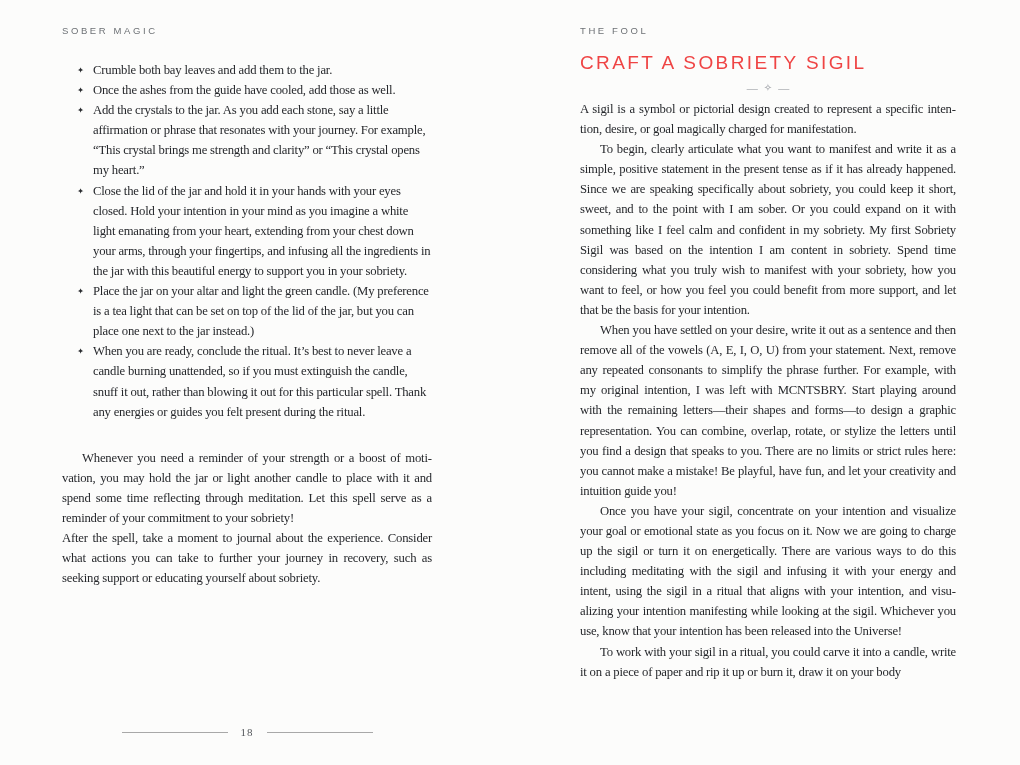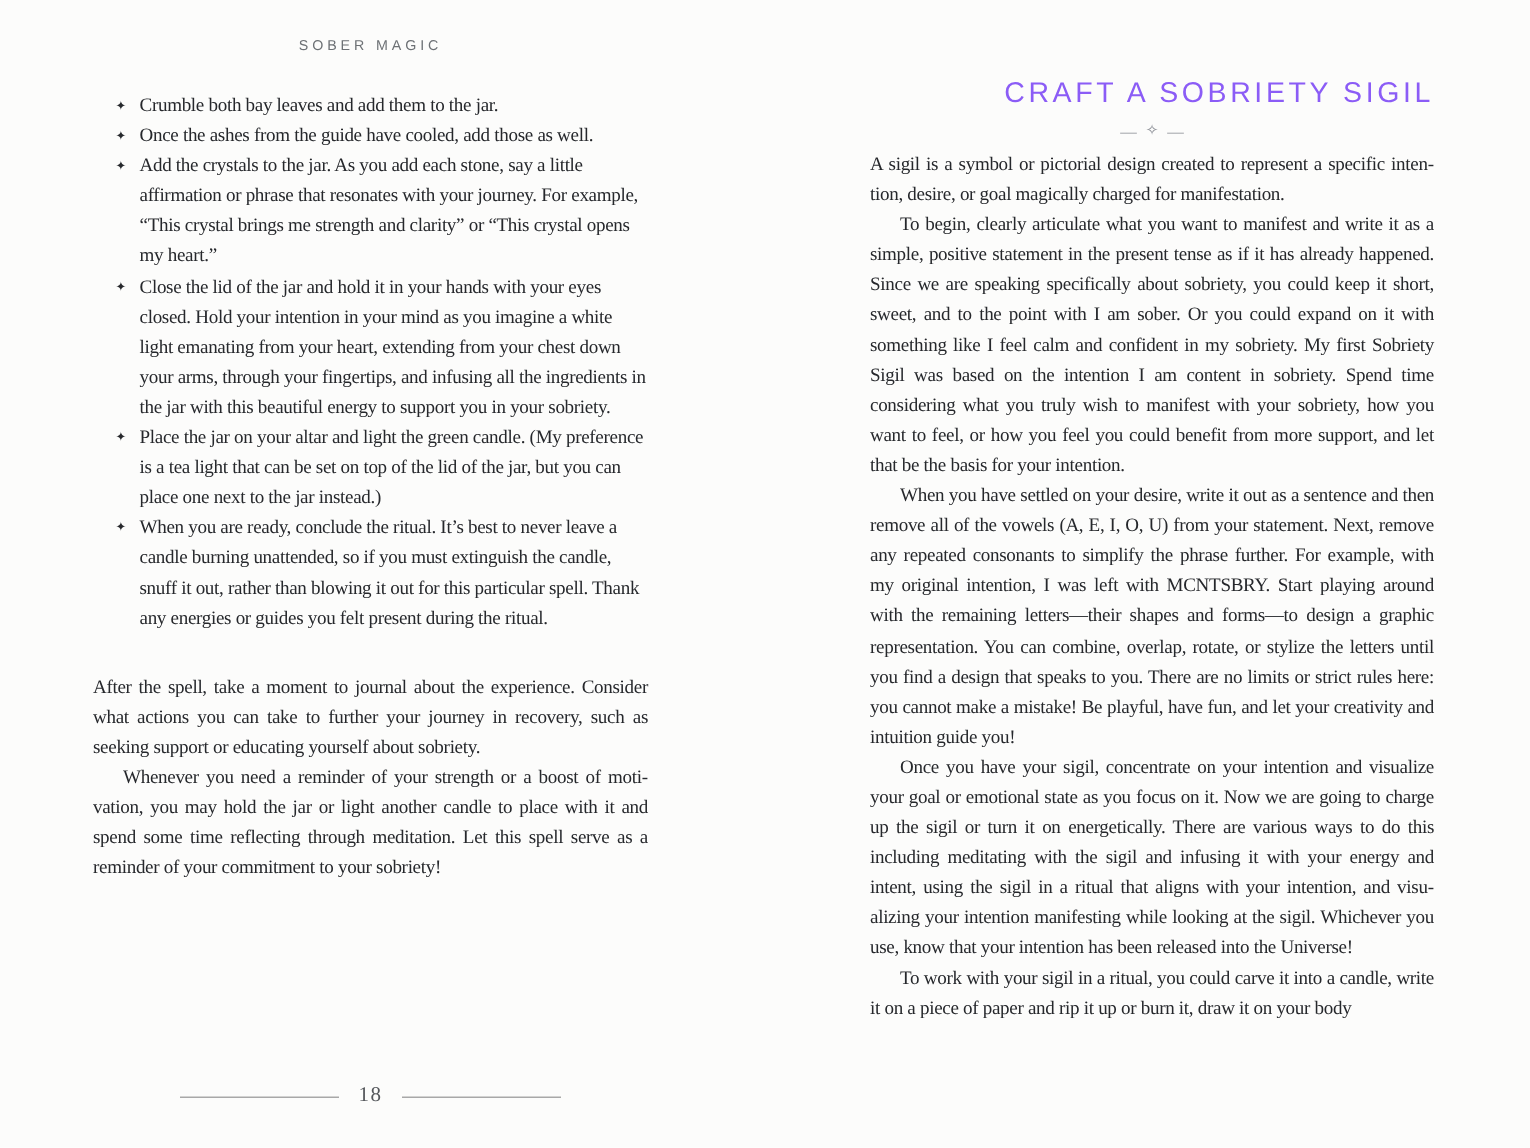--- a/index.html
+++ b/index.html
@@ -11,21 +11,21 @@
     font-family: "Liberation Serif", "DejaVu Serif", serif;
     color: #26282c;
     overflow: hidden;
   }
   .page { position: absolute; top: 0; height: 765px; }
   .page.left  { left: 62px;  width: 370px; }
   .page.right { left: 580px; width: 376px; }
 
   .running-head {
     position: absolute; top: 25px; left: 0; right: 0;
-    text-align: center;
+    text-align: left;
     font-family: "Liberation Sans", sans-serif;
     font-size: 9.5px;
     letter-spacing: 2.6px;
     color: #6d7175;
   }
 
   
   .body-text { font-size: 12.7px; line-height: 20.1px; letter-spacing: -0.2px; }
 
   .left-content { position: absolute; top: 60px; left: 0; right: 0; }
@@ -38,46 +38,46 @@
   }
 
   .left-paras { margin-top: 26px; }
   .book-para { margin: 0; text-align: justify; }
   .book-para.indent { text-indent: 20px; }
   .ital { }
 
   .chapter-title {
     position: absolute; top: 52px; left: 0; right: 0;
     margin: 0;
-    text-align: right;
+    text-align: left;
     font-family: "Liberation Sans", sans-serif;
     font-weight: 400;
     font-size: 19px;
     letter-spacing: 2.4px;
-    color: #8b5cf6;
+    color: #ef4444;
   }
   .ornament {
     position: absolute; top: 82px; left: 0; right: 0;
     text-align: center;
     color: #90939a;
     font-size: 11px;
   }
   .orn-dash { letter-spacing: 0; padding: 0 6px; }
   .orn-diamond { font-size: 10px; position: relative; top: -1px; }
 
   .right-paras { position: absolute; top: 99px; left: 0; right: 0; }
 
   .page-footer {
     position: absolute; bottom: 27px; left: 0; right: 0;
     display: flex; align-items: center; justify-content: center;
     gap: 13px;
   }
   .footer-rule { width: 106px; height: 1px; background: #a8a8a8; }
   .page-number {
-    font-size: 14px; color: #54575b; letter-spacing: 1px;
+    font-size: 11px; color: #54575b; letter-spacing: 1px;
     line-height: 1;
   }
 </style>
 </head>
 <body>
 
 <div class="spread">
 
   <section class="page left">
     <div class="running-head">SOBER MAGIC</div>
@@ -85,33 +85,34 @@
     <div class="left-content body-text">
       <ul class="bullet-list">
           <li class="bullet-item"><span class="bullet-marker">✦</span><span class="bullet-text">Crumble both bay leaves and add them to the jar.</span></li>
           <li class="bullet-item"><span class="bullet-marker">✦</span><span class="bullet-text">Once the ashes from the guide have cooled, add those as well.</span></li>
           <li class="bullet-item"><span class="bullet-marker">✦</span><span class="bullet-text">Add the crystals to the jar. As you add each stone, say a little affirmation or phrase that resonates with your journey. For example, “This crystal brings me strength and clarity” or “This crystal opens my heart.”</span></li>
           <li class="bullet-item"><span class="bullet-marker">✦</span><span class="bullet-text">Close the lid of the jar and hold it in your hands with your eyes closed. Hold your intention in your mind as you imagine a white light emanating from your heart, extending from your chest down your arms, through your fingertips, and infusing all the ingredients in the jar with this beautiful energy to support you in your sobriety.</span></li>
           <li class="bullet-item"><span class="bullet-marker">✦</span><span class="bullet-text">Place the jar on your altar and light the green candle. (My preference is a tea light that can be set on top of the lid of the jar, but you can place one next to the jar instead.)</span></li>
           <li class="bullet-item"><span class="bullet-marker">✦</span><span class="bullet-text">When you are ready, conclude the ritual. It’s best to never leave a candle burning unattended, so if you must extinguish the candle, snuff it out, rather than blowing it out for this particular spell. Thank any energies or guides you felt present during the ritual.</span></li>
         </ul>
       <div class="left-paras">
+          <p class="book-para indent">Whenever you need a reminder of your strength or a boost of moti­vation, you may hold the jar or light another candle to place with it and spend some time reflecting through meditation. Let this spell serve as a reminder of your commitment to your sobriety!</p>
           <p class="book-para">After the spell, take a moment to journal about the experience. Consider what actions you can take to further your journey in recovery, such as seeking support or educating yourself about sobriety.</p>
-          <p class="book-para indent">Whenever you need a reminder of your strength or a boost of moti­vation, you may hold the jar or light another candle to place with it and spend some time reflecting through meditation. Let this spell serve as a reminder of your commitment to your sobriety!</p>
         </div>
     </div>
 
     <div class="page-footer">
       <span class="footer-rule"></span>
       <span class="page-number">18</span>
       <span class="footer-rule"></span>
     </div>
   </section>
 
   <section class="page right">
+    <div class="running-head">THE FOOL</div>
 
     <h1 class="chapter-title">CRAFT A SOBRIETY SIGIL</h1>
 
     <div class="ornament">
       <span class="orn-dash">—</span><span class="orn-diamond">✧</span><span class="orn-dash">—</span>
     </div>
 
     <div class="right-paras body-text">
         <p class="book-para"><span>A sigil is a symbol or pictorial design created to represent a specific inten­tion, desire, or goal magically charged for manifestation.</span></p>
         <p class="book-para indent"><span>To begin, clearly articulate what you want to manifest and write it as a simple, positive statement in the present tense as if it has already happened. Since we are speaking specifically about sobriety, you could keep it short, sweet, and to the point with </span><span class="ital">I am sober</span><span>. Or you could expand on it with something like </span><span class="ital">I feel calm and confident in my sobriety</span><span>. My first Sobriety Sigil was based on the intention </span><span class="ital">I am content in sobriety</span><span>. Spend time considering what you truly wish to manifest with your sobriety, how you want to feel, or how you feel you could benefit from more sup­port, and let that be the basis for your intention.</span></p>

